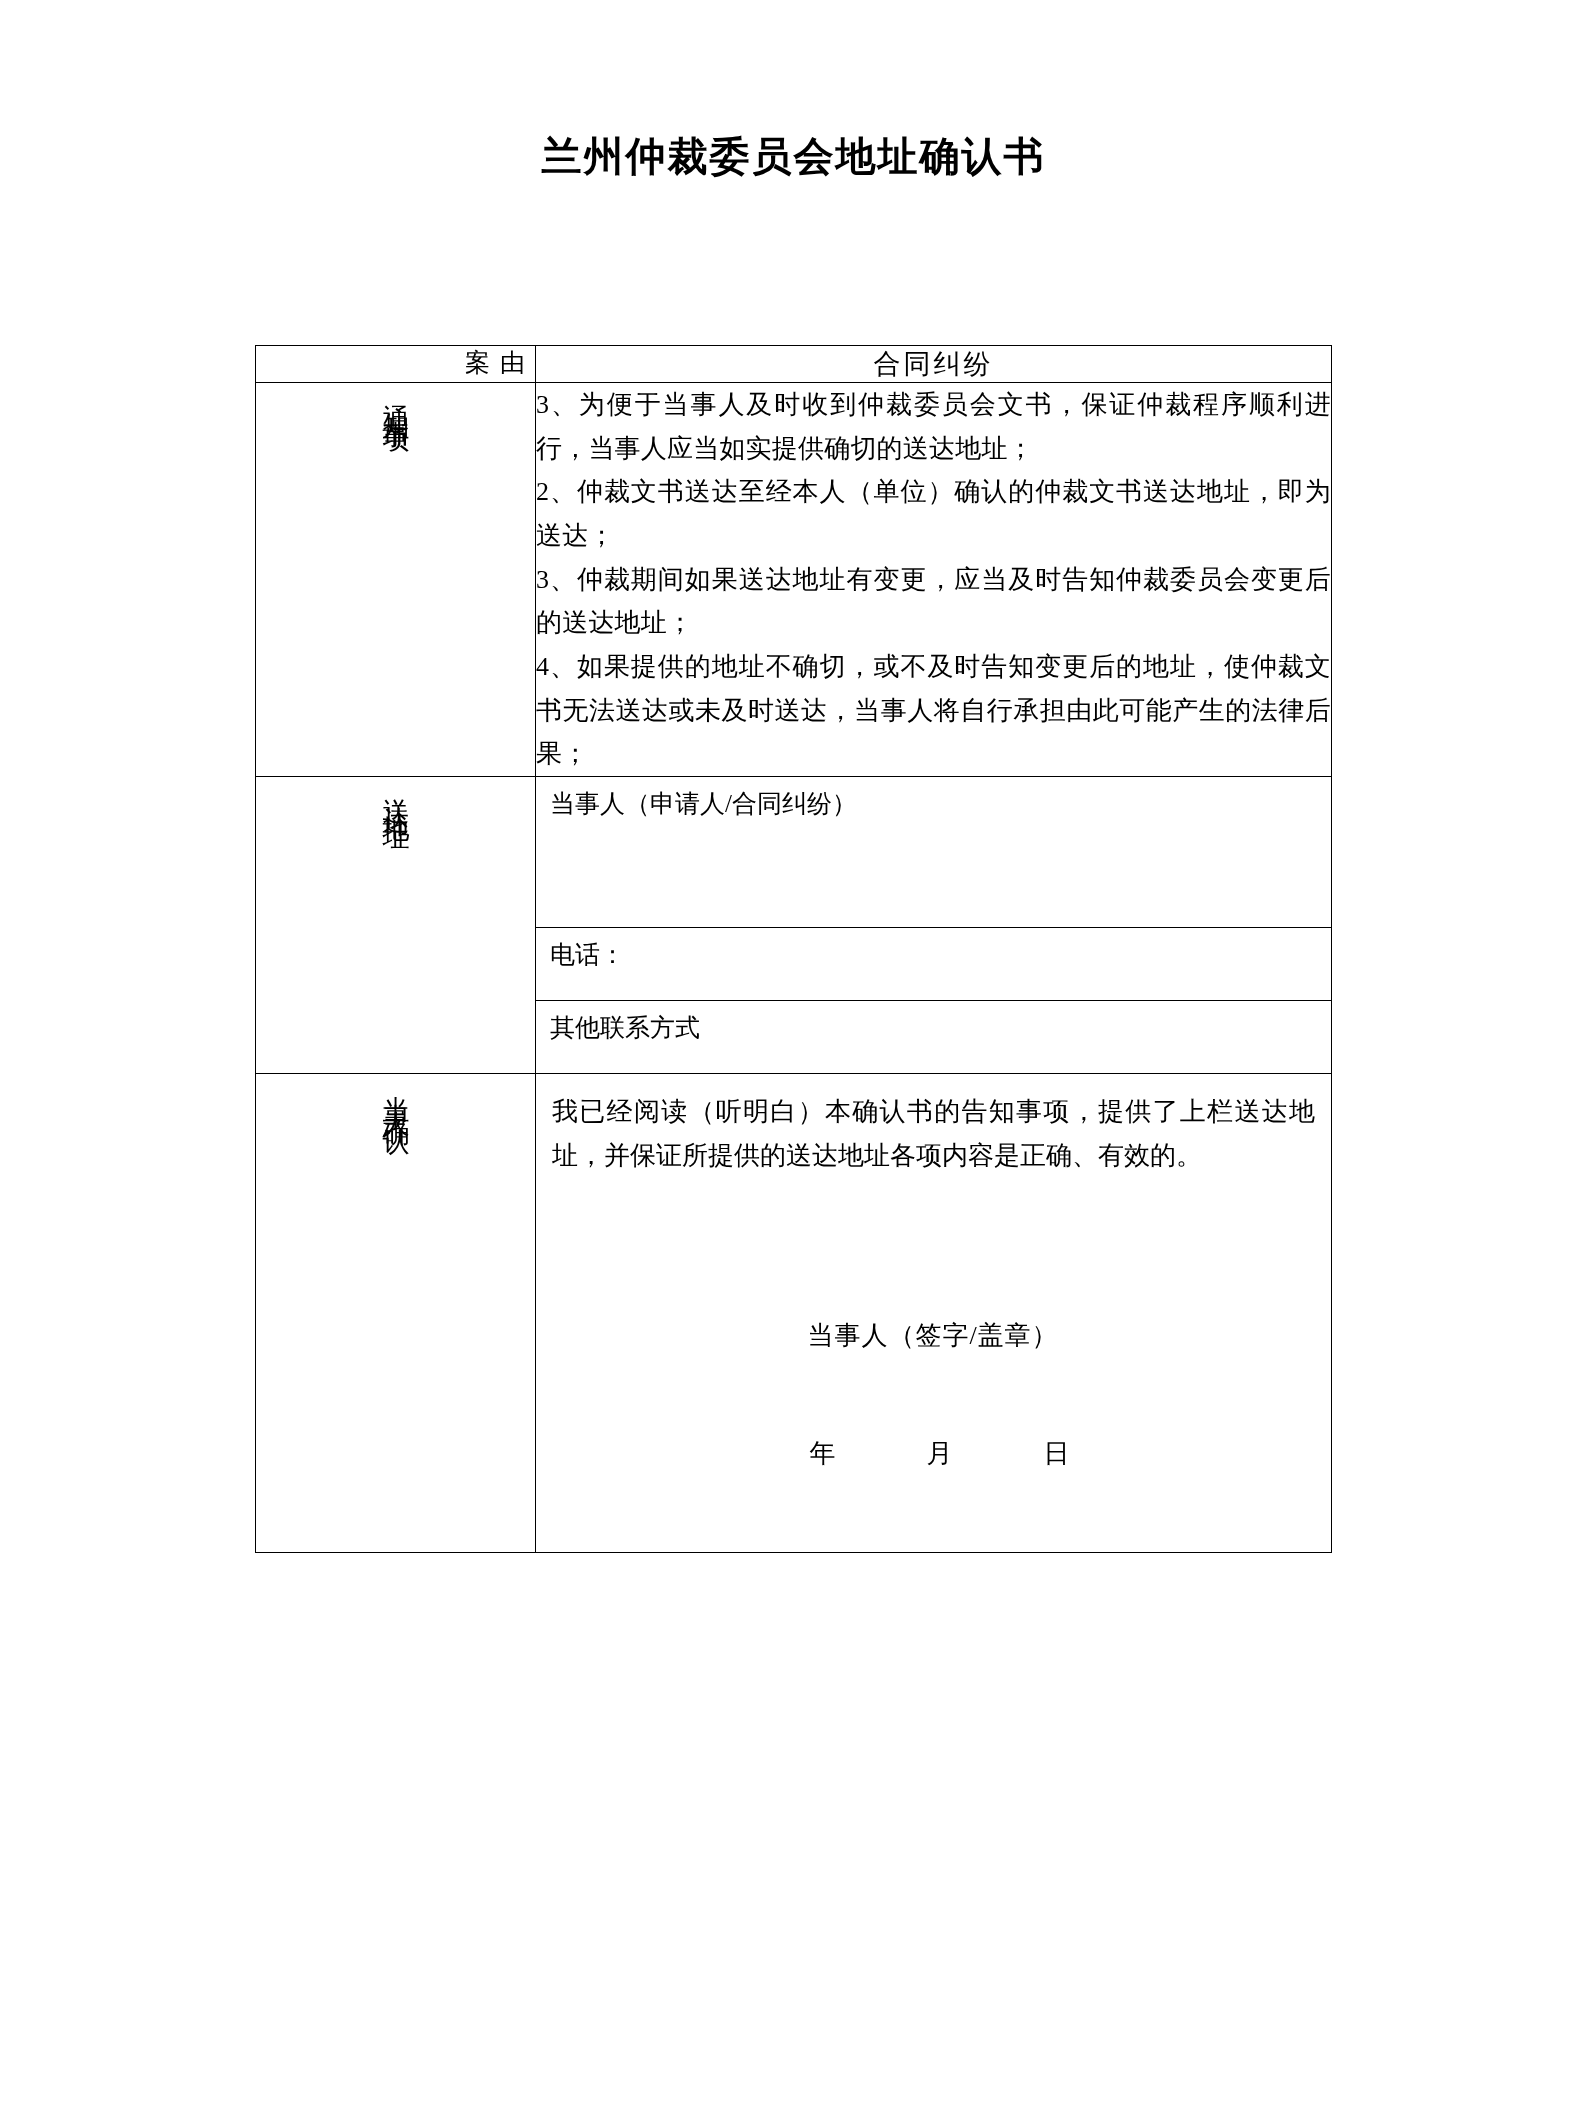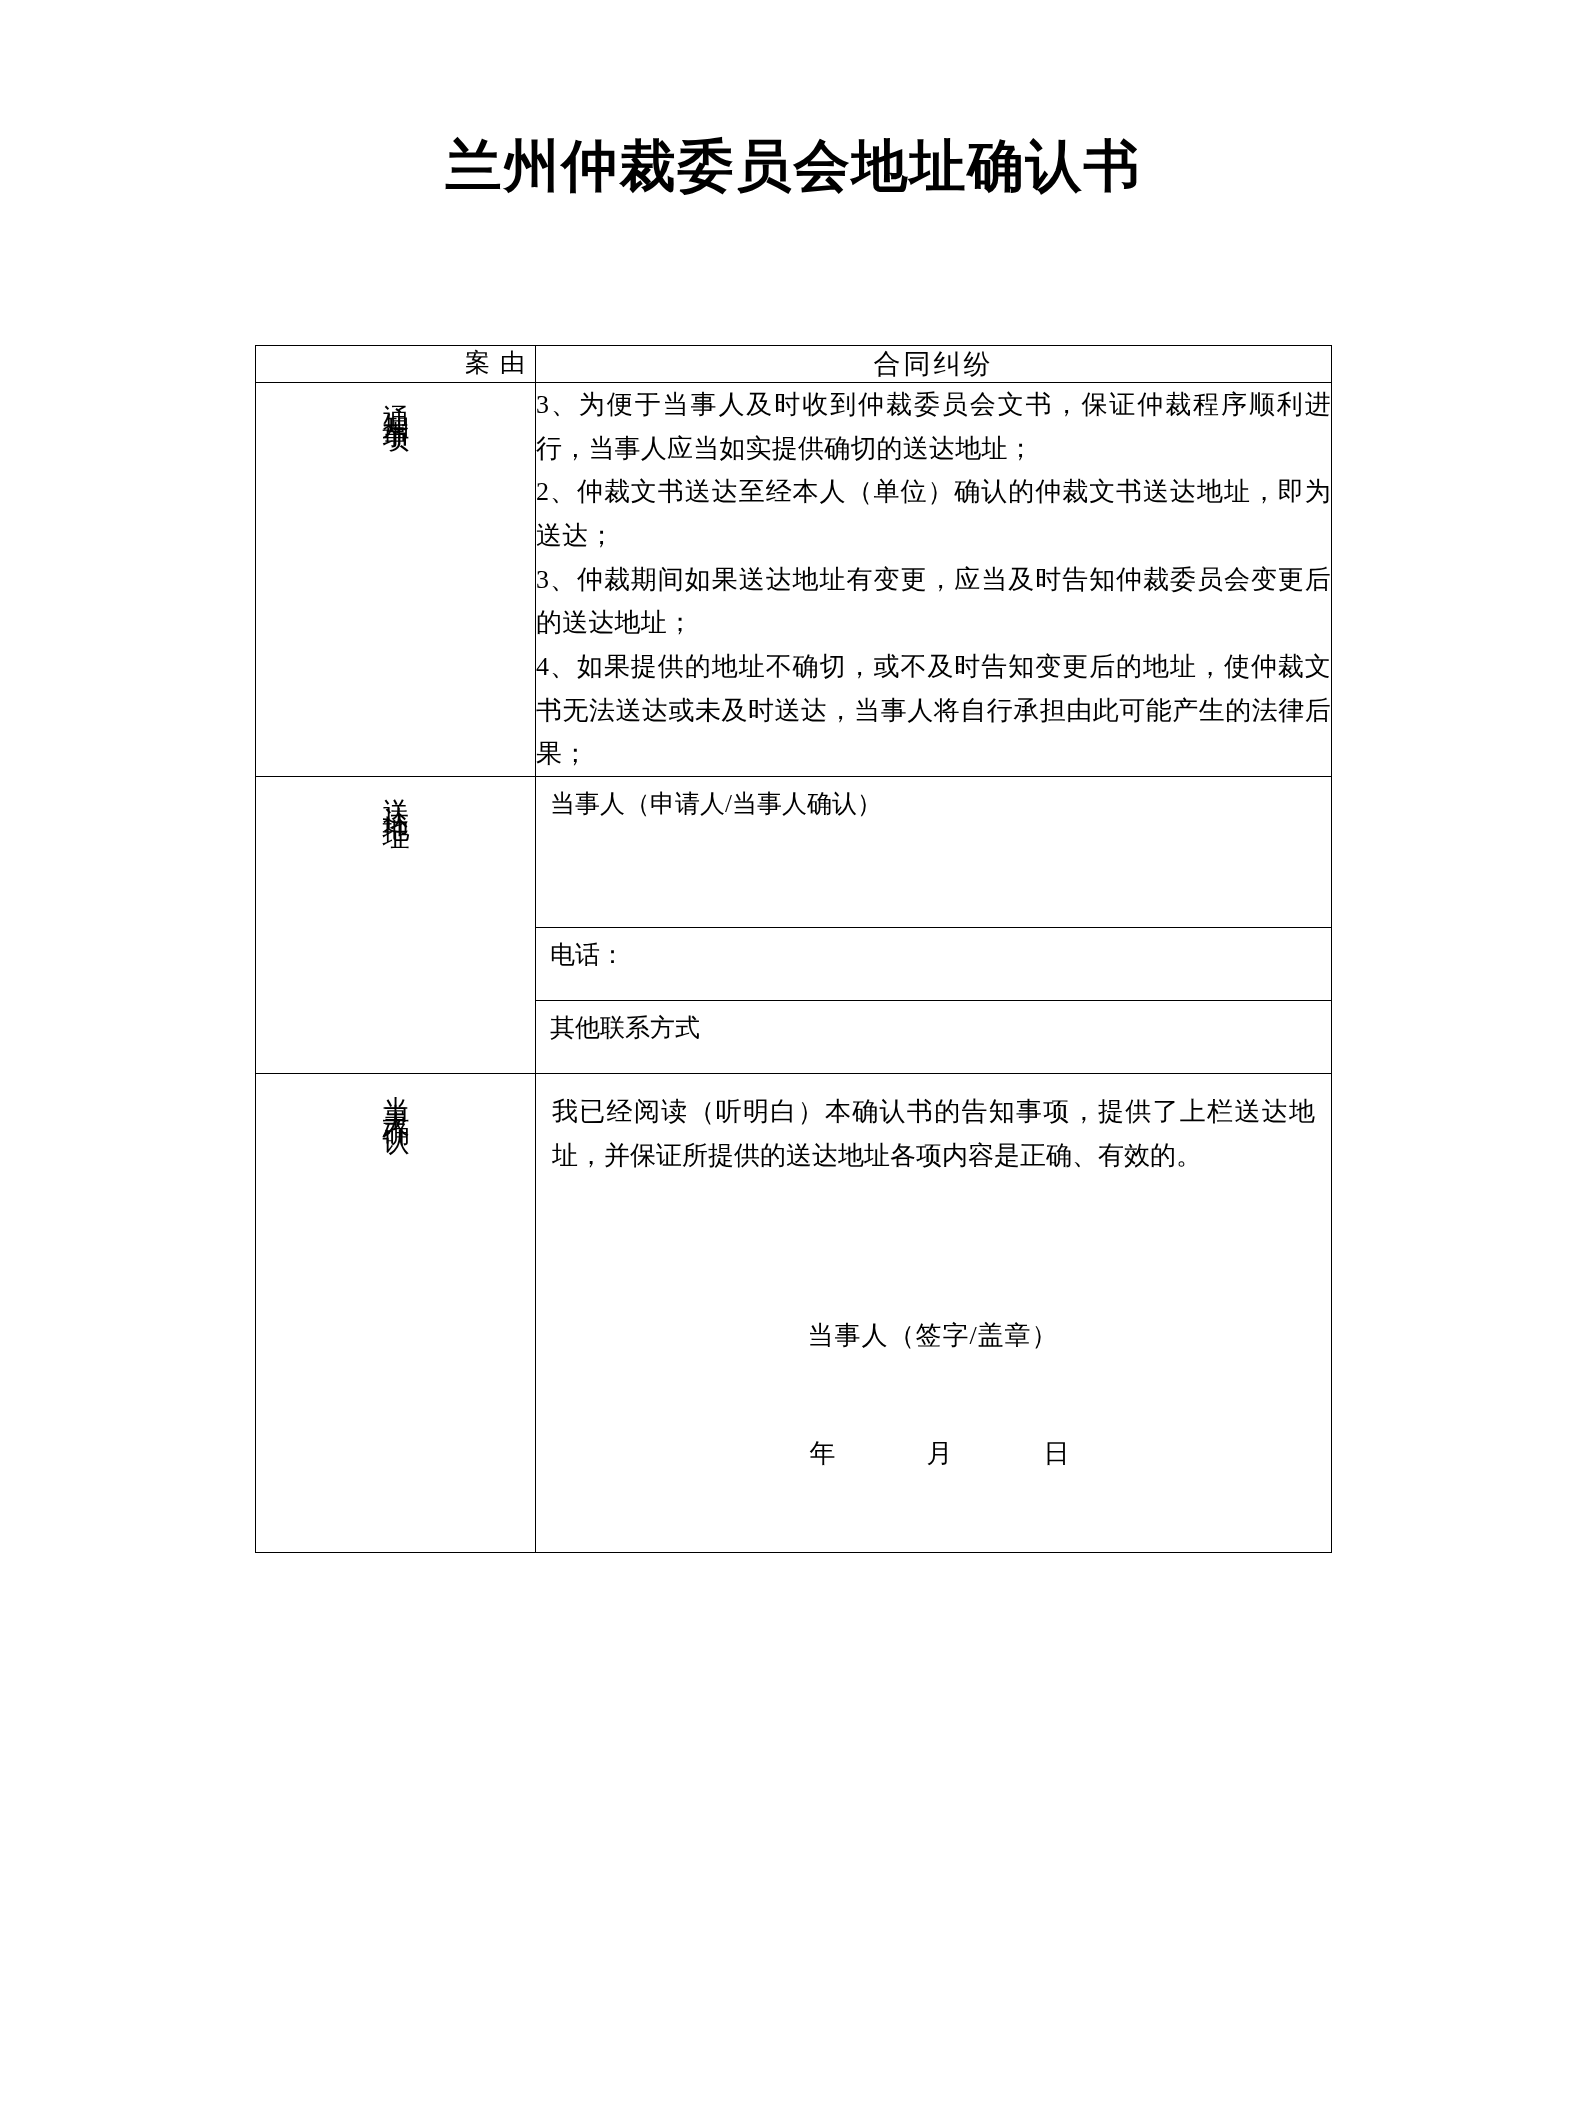--- a/index.html
+++ b/index.html
@@ -22,21 +22,21 @@
     background: #ffffff;
   }
 
   
   .doc-title {
     position: absolute;
     left: 0;
     right: 0;
     top: 133px;
     text-align: center;
-    font-size: 56px;
+    font-size: 40px;
     line-height: 1.2;
     font-weight: 700;
     letter-spacing: 2px;
     font-family: "Liberation Serif", "DejaVu Serif", serif;
     white-space: nowrap;
   }
 
   
   .form-table {
     position: absolute;
@@ -191,21 +191,21 @@
       </tr>
 
       <tr>
         <td class="label-v">
           <span class="vert-text">送达地址</span>
         </td>
         <td style="padding:0;">
           <table class="nested-table">
             <tbody>
               <tr>
-                <td class="cell-party">当事人（申请人/当事人确认）</td>
+                <td class="cell-party">当事人（申请人/合同纠纷）</td>
               </tr>
               <tr>
                 <td class="cell-phone">电话：</td>
               </tr>
               <tr>
                 <td class="cell-other">其他联系方式</td>
               </tr>
             </tbody>
           </table>
         </td>

